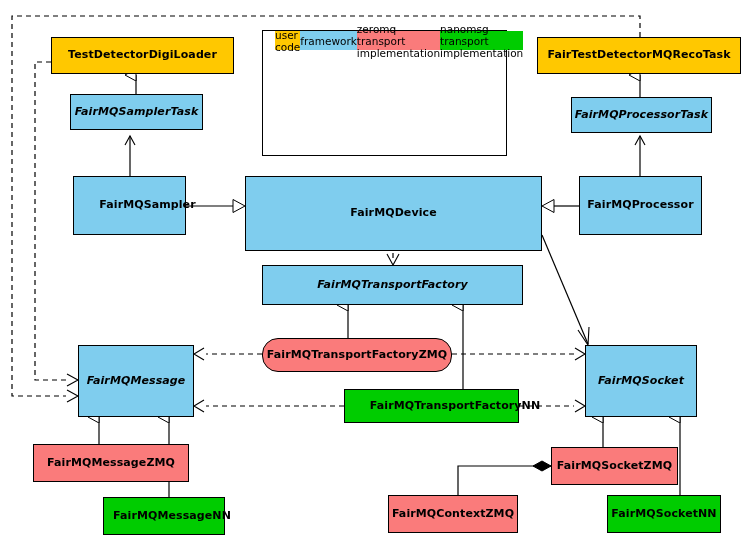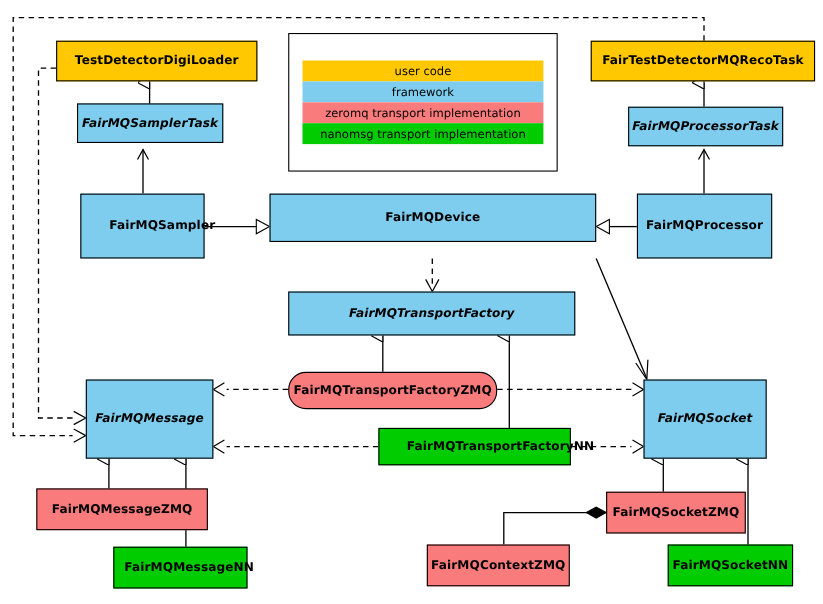--- a/index.html
+++ b/index.html
@@ -41,23 +41,22 @@
   .node.abstract {
     font-style: italic;
   }
   .legend-box {
     position: absolute;
     box-sizing: border-box;
     border: 1px solid #000000;
     background: #ffffff;
     z-index: 4;
     display: flex;
-    flex-direction: column;
     justify-content: space-between;
-    padding: 24px 12px;
+    padding: 0 12px;
   }
   .legend-row {
     box-sizing: border-box;
     height: 19px;
     display: flex;
     align-items: center;
     justify-content: center;
     font-size: 10.5px;
     font-weight: normal;
     color: #000000;
@@ -201,21 +200,21 @@
       </div>
       <div class="node abstract" style="left: 70px; top: 94px; width: 133px; height: 36px; background: rgb(127, 205, 238);">
         <span>FairMQSamplerTask</span>
       </div>
       <div class="node abstract" style="left: 571px; top: 97px; width: 141px; height: 36px; background: rgb(127, 205, 238);">
         <span>FairMQProcessorTask</span>
       </div>
       <div class="node" style="left: 73px; top: 176px; width: 113px; height: 59px; background: rgb(127, 205, 238); padding-left: 36px;">
         <span>FairMQSampler</span>
       </div>
-      <div class="node" style="left: 245px; top: 176px; width: 297px; height: 44px; background: rgb(127, 205, 238);">
+      <div class="node" style="left: 245px; top: 176px; width: 297px; height: 75px; background: rgb(127, 205, 238);">
         <span>FairMQDevice</span>
       </div>
       <div class="node" style="left: 579px; top: 176px; width: 123px; height: 59px; background: rgb(127, 205, 238);">
         <span>FairMQProcessor</span>
       </div>
       <div class="node abstract" style="left: 262px; top: 265px; width: 261px; height: 40px; background: rgb(127, 205, 238);">
         <span>FairMQTransportFactory</span>
       </div>
       <div class="node" style="left: 262px; top: 338px; width: 190px; height: 34px; background: rgb(250, 123, 123); border-radius: 16px;">
         <span>FairMQTransportFactoryZMQ</span>

